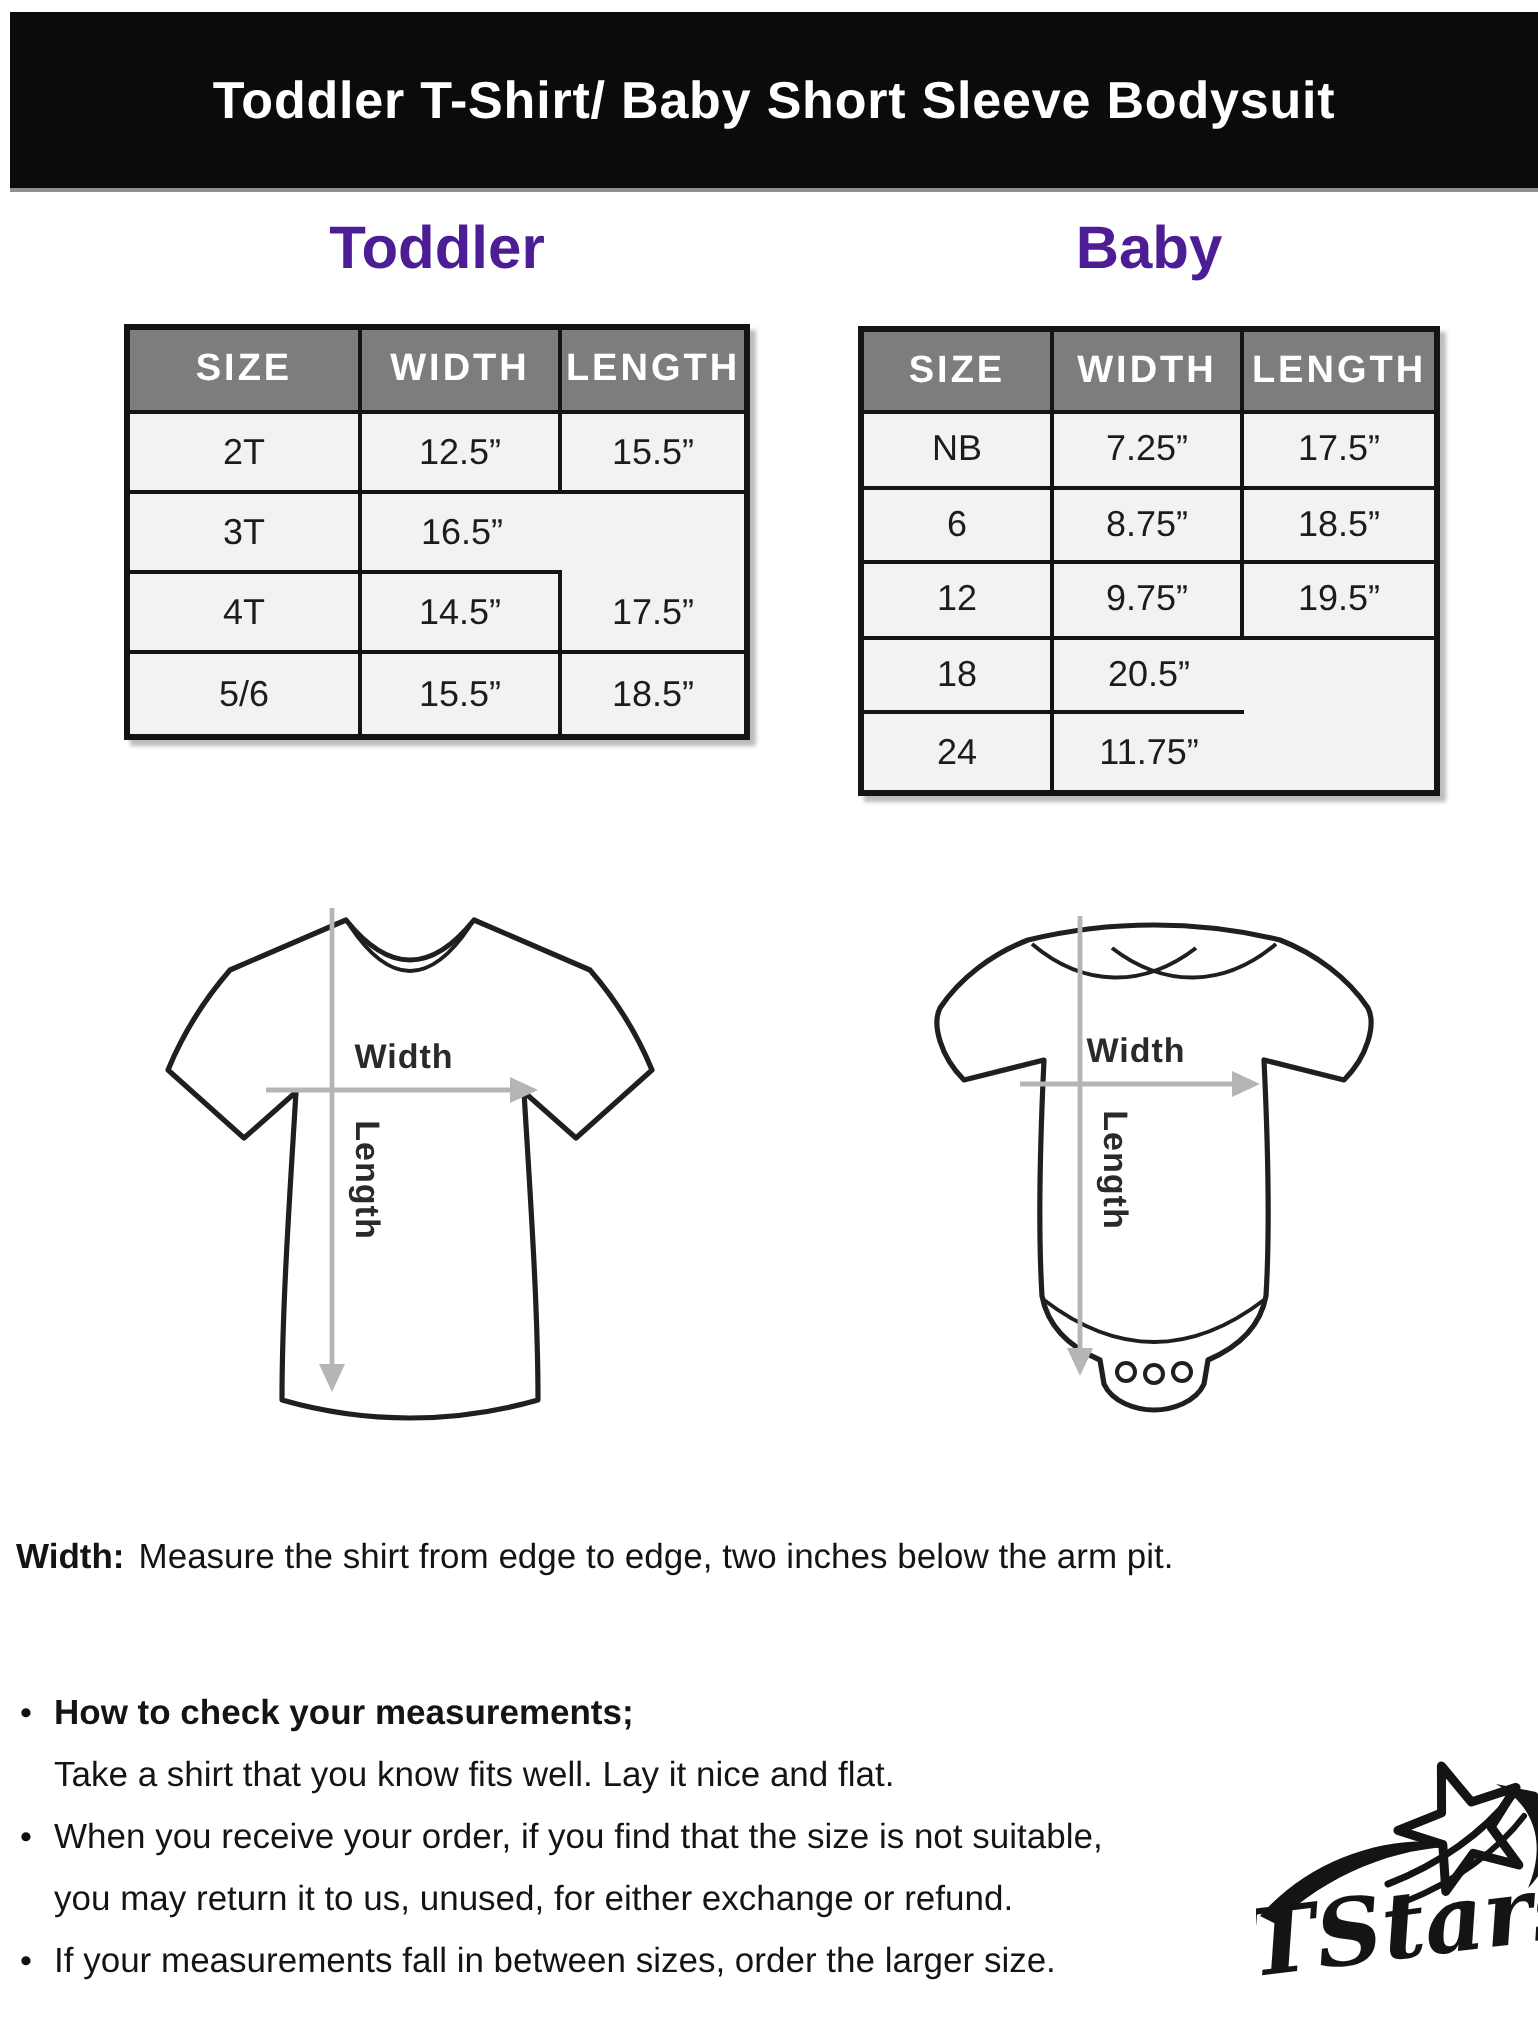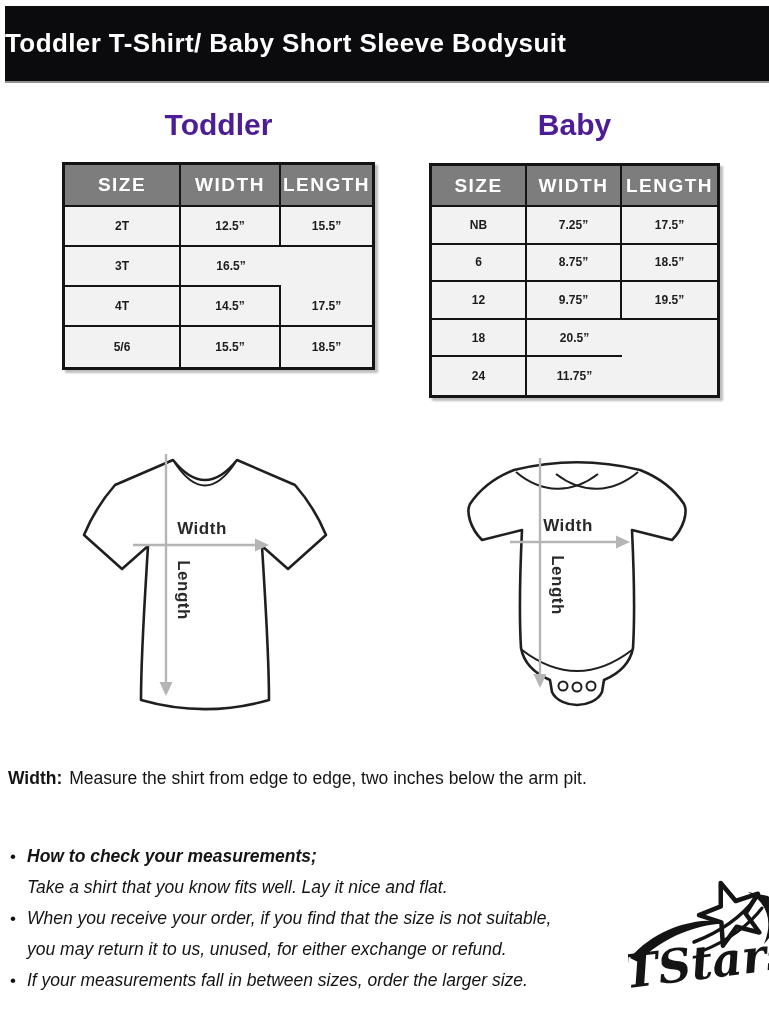--- a/index.html
+++ b/index.html
@@ -5,24 +5,24 @@
   * { margin:0; padding:0; box-sizing:border-box; }
   html,body { background:#ffffff; }
   body { font-family:"Liberation Sans", sans-serif; color:var(--text,#1b1b1b); }
   .page {
     position:relative; width:769px; height:1010px; background:#fff;
     overflow:hidden; margin:0 auto;
   }
 
   
   .title-bar {
-    position:absolute; left:5px; top:6px; width:764px; height:77px;
+    position:absolute; left:5px; top:6px; width:764px; height:90px;
     background:var(--header-bg,#0b0b0e);
     border-bottom:2px solid #919191;
-    display:flex; align-items:center; 
+    display:flex; align-items:center; justify-content:center;
   }
   .title-bar h1 {
     color:#fff; font-size:26px; font-weight:700; letter-spacing:0.4px; white-space:nowrap;
   }
 
   
   .tbl-title { position:absolute; text-align:center; font-size:30px; font-weight:800; color:#4c1d95; }
   .tbl-title.toddler { left:62px; top:108px; width:313px; }
   .tbl-title.baby    { left:429px; top:108px; width:291px; }
 
@@ -46,42 +46,42 @@
     display:flex; align-items:center; justify-content:center;
     border-right:2px solid var(--table-border,#141414);
     border-bottom:2px solid var(--table-border,#141414);
   }
   .th:last-child, .td:last-child { border-right:none; }
   .tr:last-child .td { border-bottom:none; }
   .th {
     background:var(--table-header-bg,#7d7d7d); color:#fff;
     font-size:19px; font-weight:700; letter-spacing:1.5px;
   }
-  .td { background:var(--cell-bg,#f2f2f2); font-size:12px; font-weight:700; color:#1c1c1c; }
+  .td { background:var(--cell-bg,#f2f2f2); font-size:18px; font-weight:400; color:#1c1c1c; }
 
   
   .diagram { position:absolute; }
   .diagram.tshirt   { left:75px;  top:438px; }
   .diagram.bodysuit { left:452px; top:440px; }
   .garment { fill:#ffffff; stroke:var(--line-art,#1f1f1f); stroke-width:2.6; stroke-linejoin:round; }
   .seam    { fill:none; stroke:var(--line-art,#1f1f1f); stroke-width:2; }
   .arrow-line { stroke:var(--arrow,#b5b5b5); stroke-width:2.4; }
   .arrow-head { fill:var(--arrow,#b5b5b5); }
   .dim-label { font-family:"Liberation Sans", sans-serif; font-size:17px; font-weight:600; fill:#2a2a2a; letter-spacing:0.5px; }
 
   
   .definitions { position:absolute; left:8px; top:762px; width:752px; }
   .def-row { font-size:17.5px; line-height:33px; color:#141414; white-space:nowrap; }
   .def-row .term { font-weight:700; margin-right:7px; }
 
   
   .notes { position:absolute; left:10px; top:841px; width:645px; }
   .note { position:relative; padding-left:17px; }
   .note .dot { position:absolute; left:0; top:0; font-size:17px; line-height:31px; color:#111; }
-  .nl { font-size:17.5px; line-height:31px; color:#141414; white-space:nowrap;font-style:italic; }
+  .nl { font-size:17.5px; line-height:31px; color:#141414; white-space:nowrap; }
   .nl.bold { font-weight:700; }
 
   
   .logo { position:absolute; left:628px; top:858px; }
   .logo-text { font-family:"DejaVu Serif", serif; font-style:italic; font-weight:bold; font-size:46px; fill:var(--logo,#141414); }
 </style>
 </head>
 <body>
 
 <div class="page">

